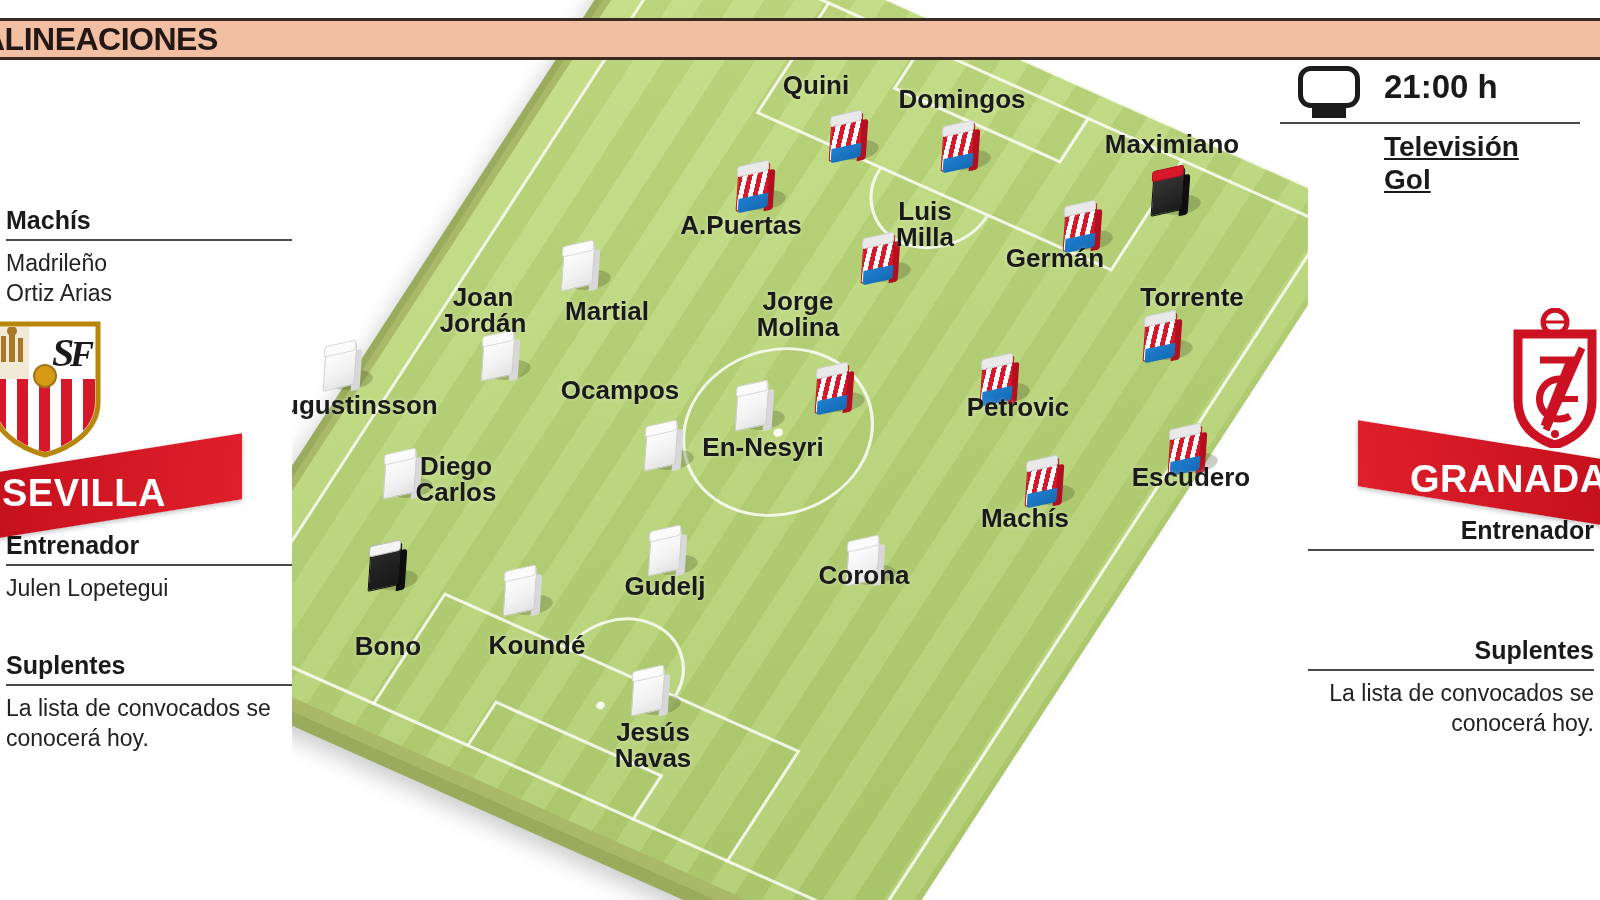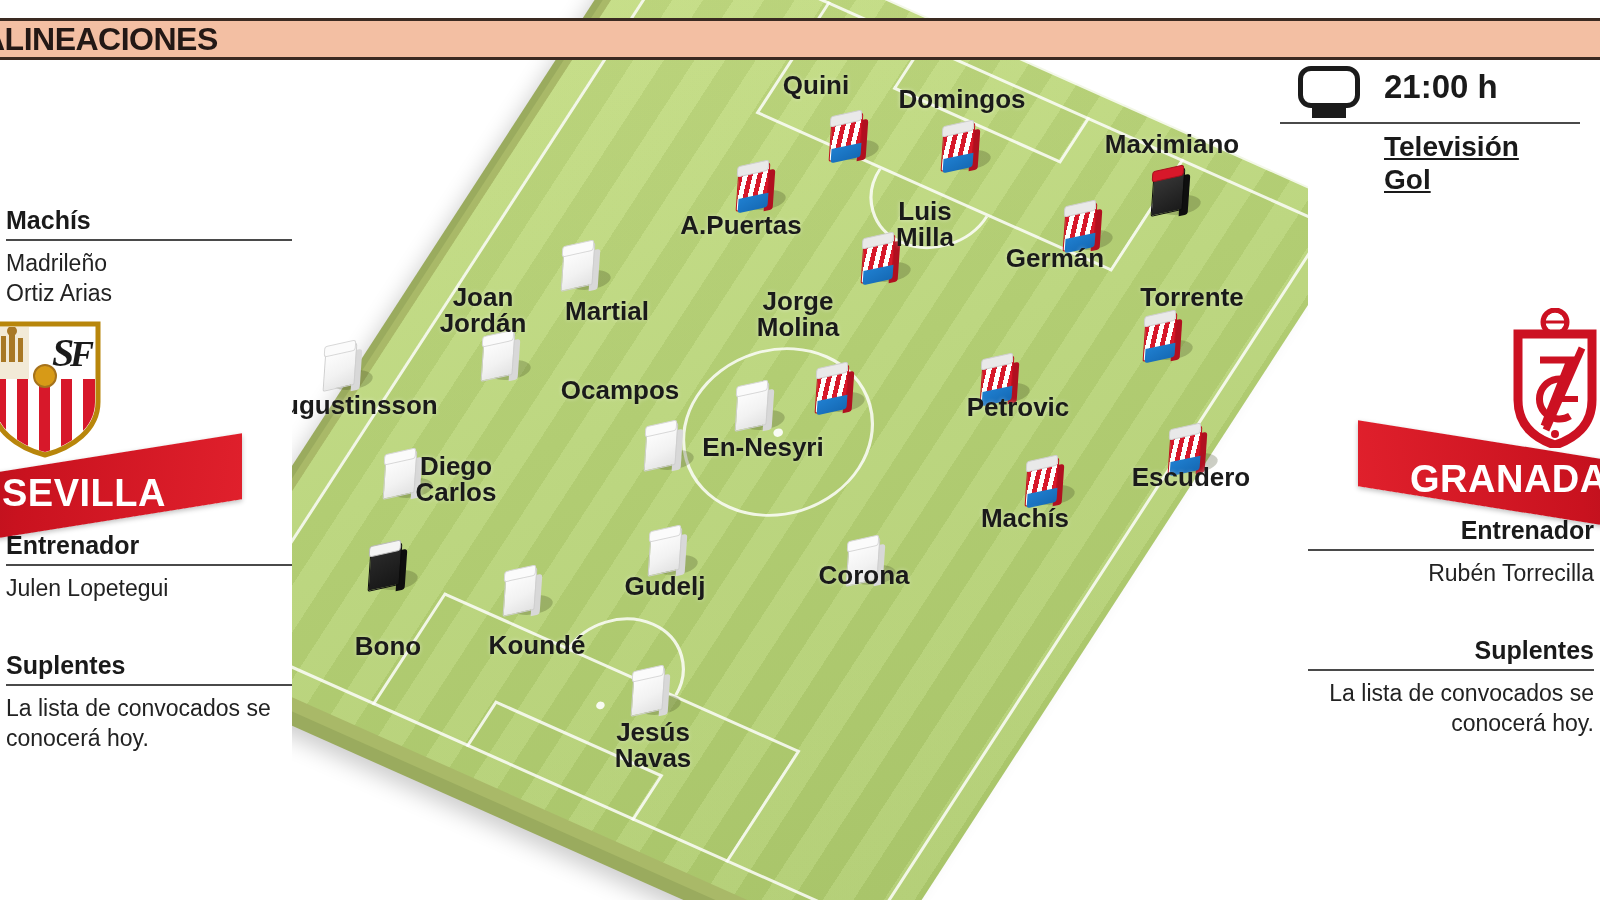--- a/index.html
+++ b/index.html
@@ -444,21 +444,20 @@
       </svg>
     </div>
 
     <div class="team-band" id="band-right">
       <div class="team-name" id="name-right">GRANADA</div>
     </div>
 
     <div id="right-coach">
       <div class="sec-head">Entrenador</div>
       <div class="rule"></div>
-      <div class="sec-body">Rubén Torrecilla</div>
     </div>
 
     <div id="right-subs">
       <div class="sec-head">Suplentes</div>
       <div class="rule"></div>
       <div class="sec-body">La lista de convocados se conocerá hoy.</div>
     </div>
   </div>
 
 </div>

